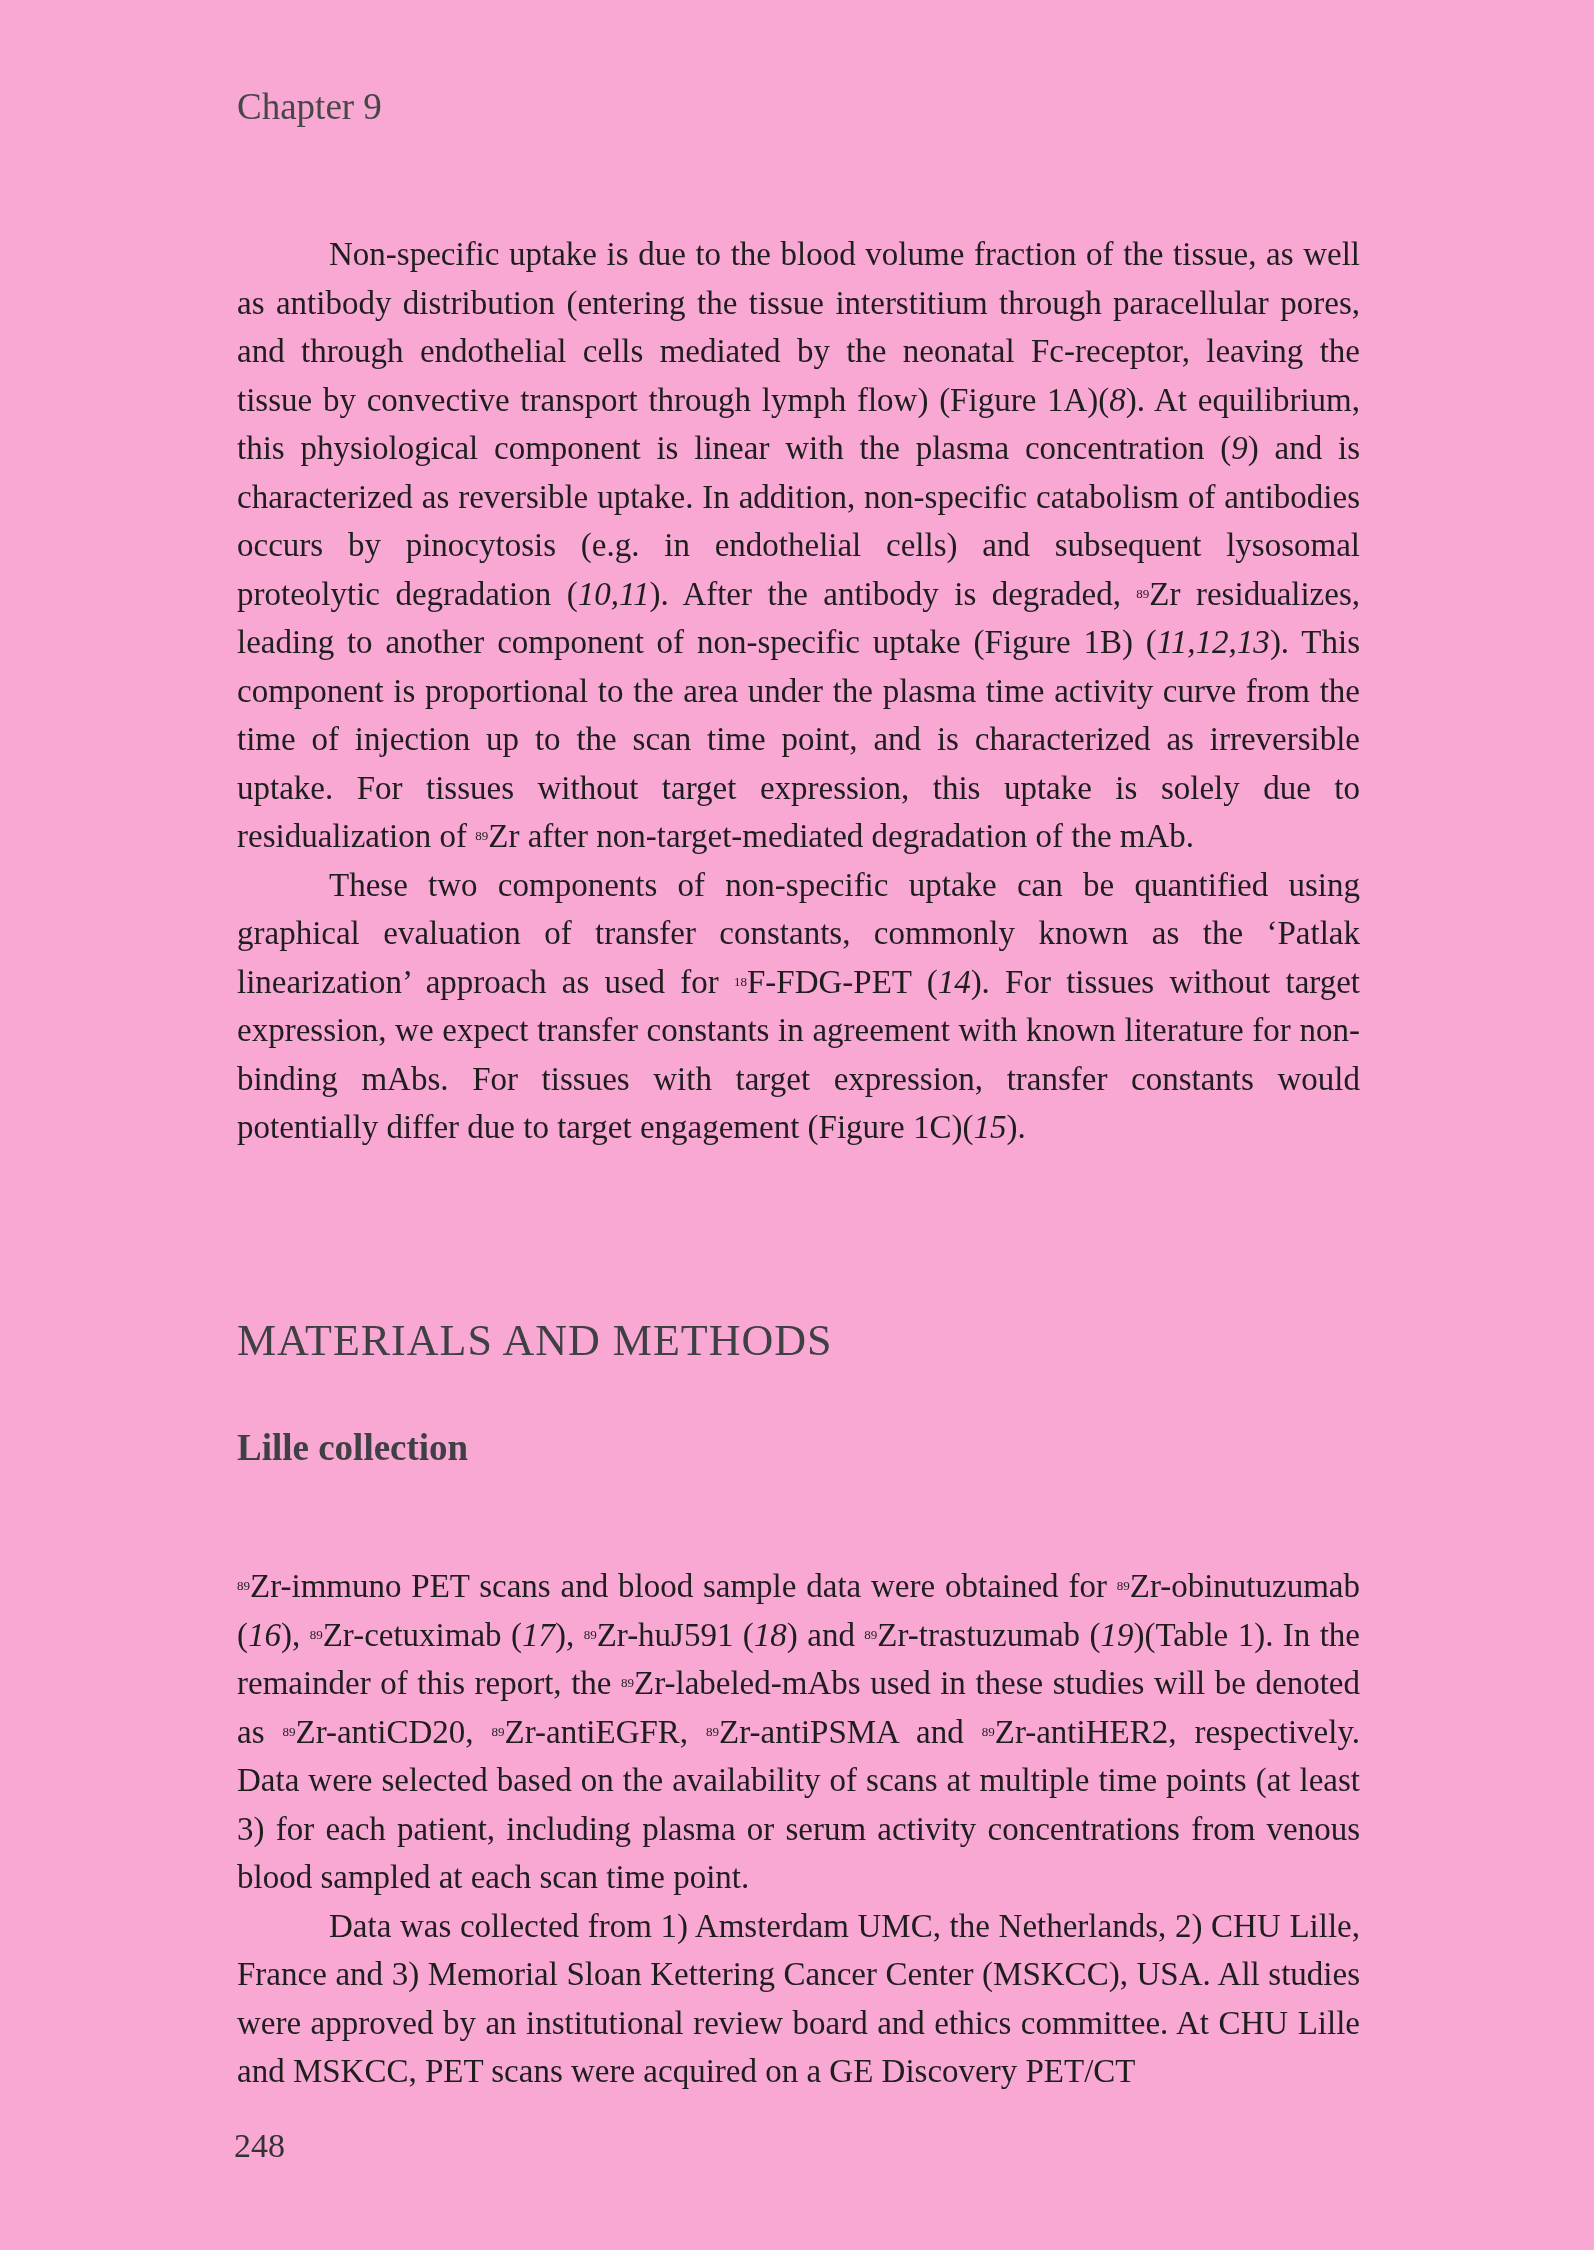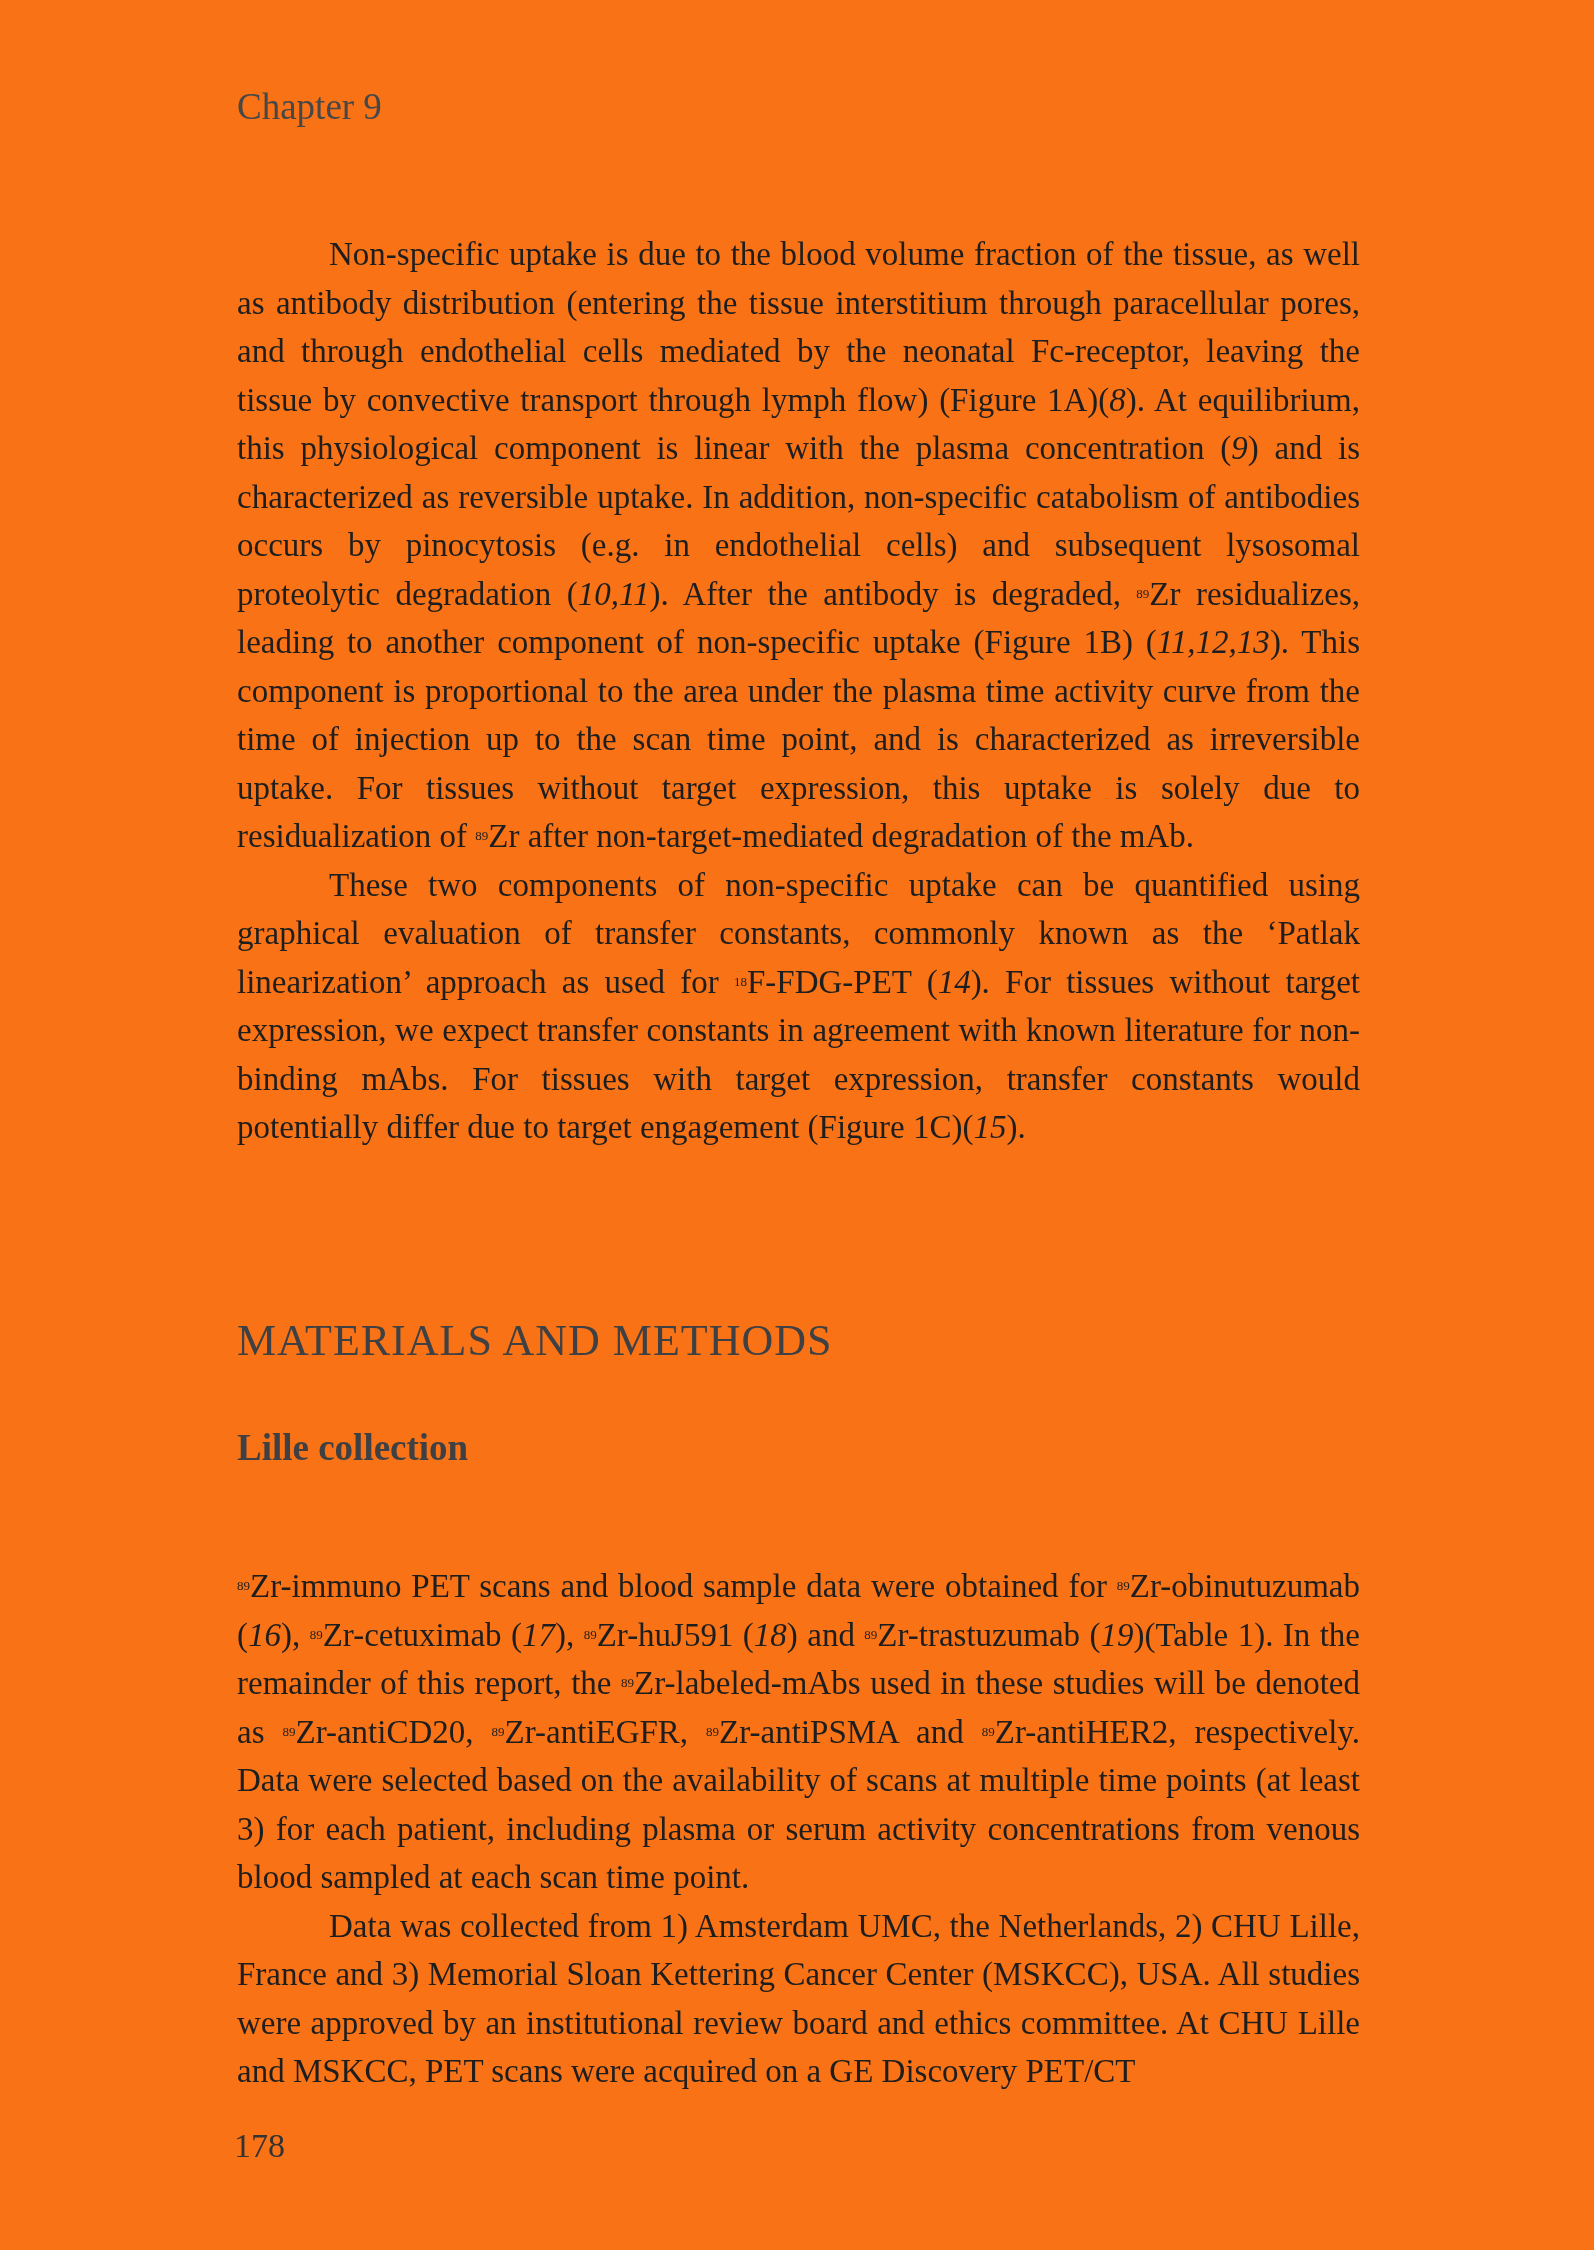--- a/index.html
+++ b/index.html
@@ -4,21 +4,21 @@
 <style>
   html, body {
     margin: 0;
     padding: 0;
     background: #ffffff;
   }
   .page {
     position: relative;
     width: 1594px;
     height: 2250px;
-    background: #f97316;
+    background: #f9a8d4;
     font-family: "Liberation Serif", serif;
     overflow: hidden;
   }
   .running-header {
     position: absolute;
     top: 85px;
     left: 237px;
     font-size: 37px;
     line-height: 44px;
     color: #474747;
@@ -89,15 +89,15 @@
 
   <div class="section-heading">MATERIALS AND METHODS</div>
 
   <div class="subsection-heading">Lille collection</div>
 
   <div class="text-block text-block-2">
     <p><span class="run-sup">89</span><span>Zr-immuno PET scans and blood sample data were obtained for </span><span class="run-sup">89</span><span>Zr-obinutuzumab (</span><span class="run-italic">16</span><span>), </span><span class="run-sup">89</span><span>Zr-cetuximab (</span><span class="run-italic">17</span><span>), </span><span class="run-sup">89</span><span>Zr-huJ591 (</span><span class="run-italic">18</span><span>) and </span><span class="run-sup">89</span><span>Zr-trastuzumab (</span><span class="run-italic">19</span><span>)(Table 1). In the remainder of this report, the </span><span class="run-sup">89</span><span>Zr-labeled-mAbs used in these studies will be denoted as </span><span class="run-sup">89</span><span>Zr-antiCD20, </span><span class="run-sup">89</span><span>Zr-antiEGFR, </span><span class="run-sup">89</span><span>Zr-antiPSMA and </span><span class="run-sup">89</span><span>Zr-antiHER2, respectively. Data were selected based on the availability of scans at multiple time points (at least 3) for each patient, including plasma or serum activity concentrations from venous blood sampled at each scan time point.</span></p>
     <p class="indent"><span>Data was collected from 1) Amsterdam UMC, the Netherlands, 2) CHU Lille, France and 3) Memorial Sloan Kettering Cancer Center (MSKCC), USA. All studies were approved by an institutional review board and ethics committee. At CHU Lille and MSKCC, PET scans were acquired on a GE Discovery PET/CT</span></p>
   </div>
 
-  <div class="page-number">178</div>
+  <div class="page-number">248</div>
 
 </div>
 
 </body></html>

